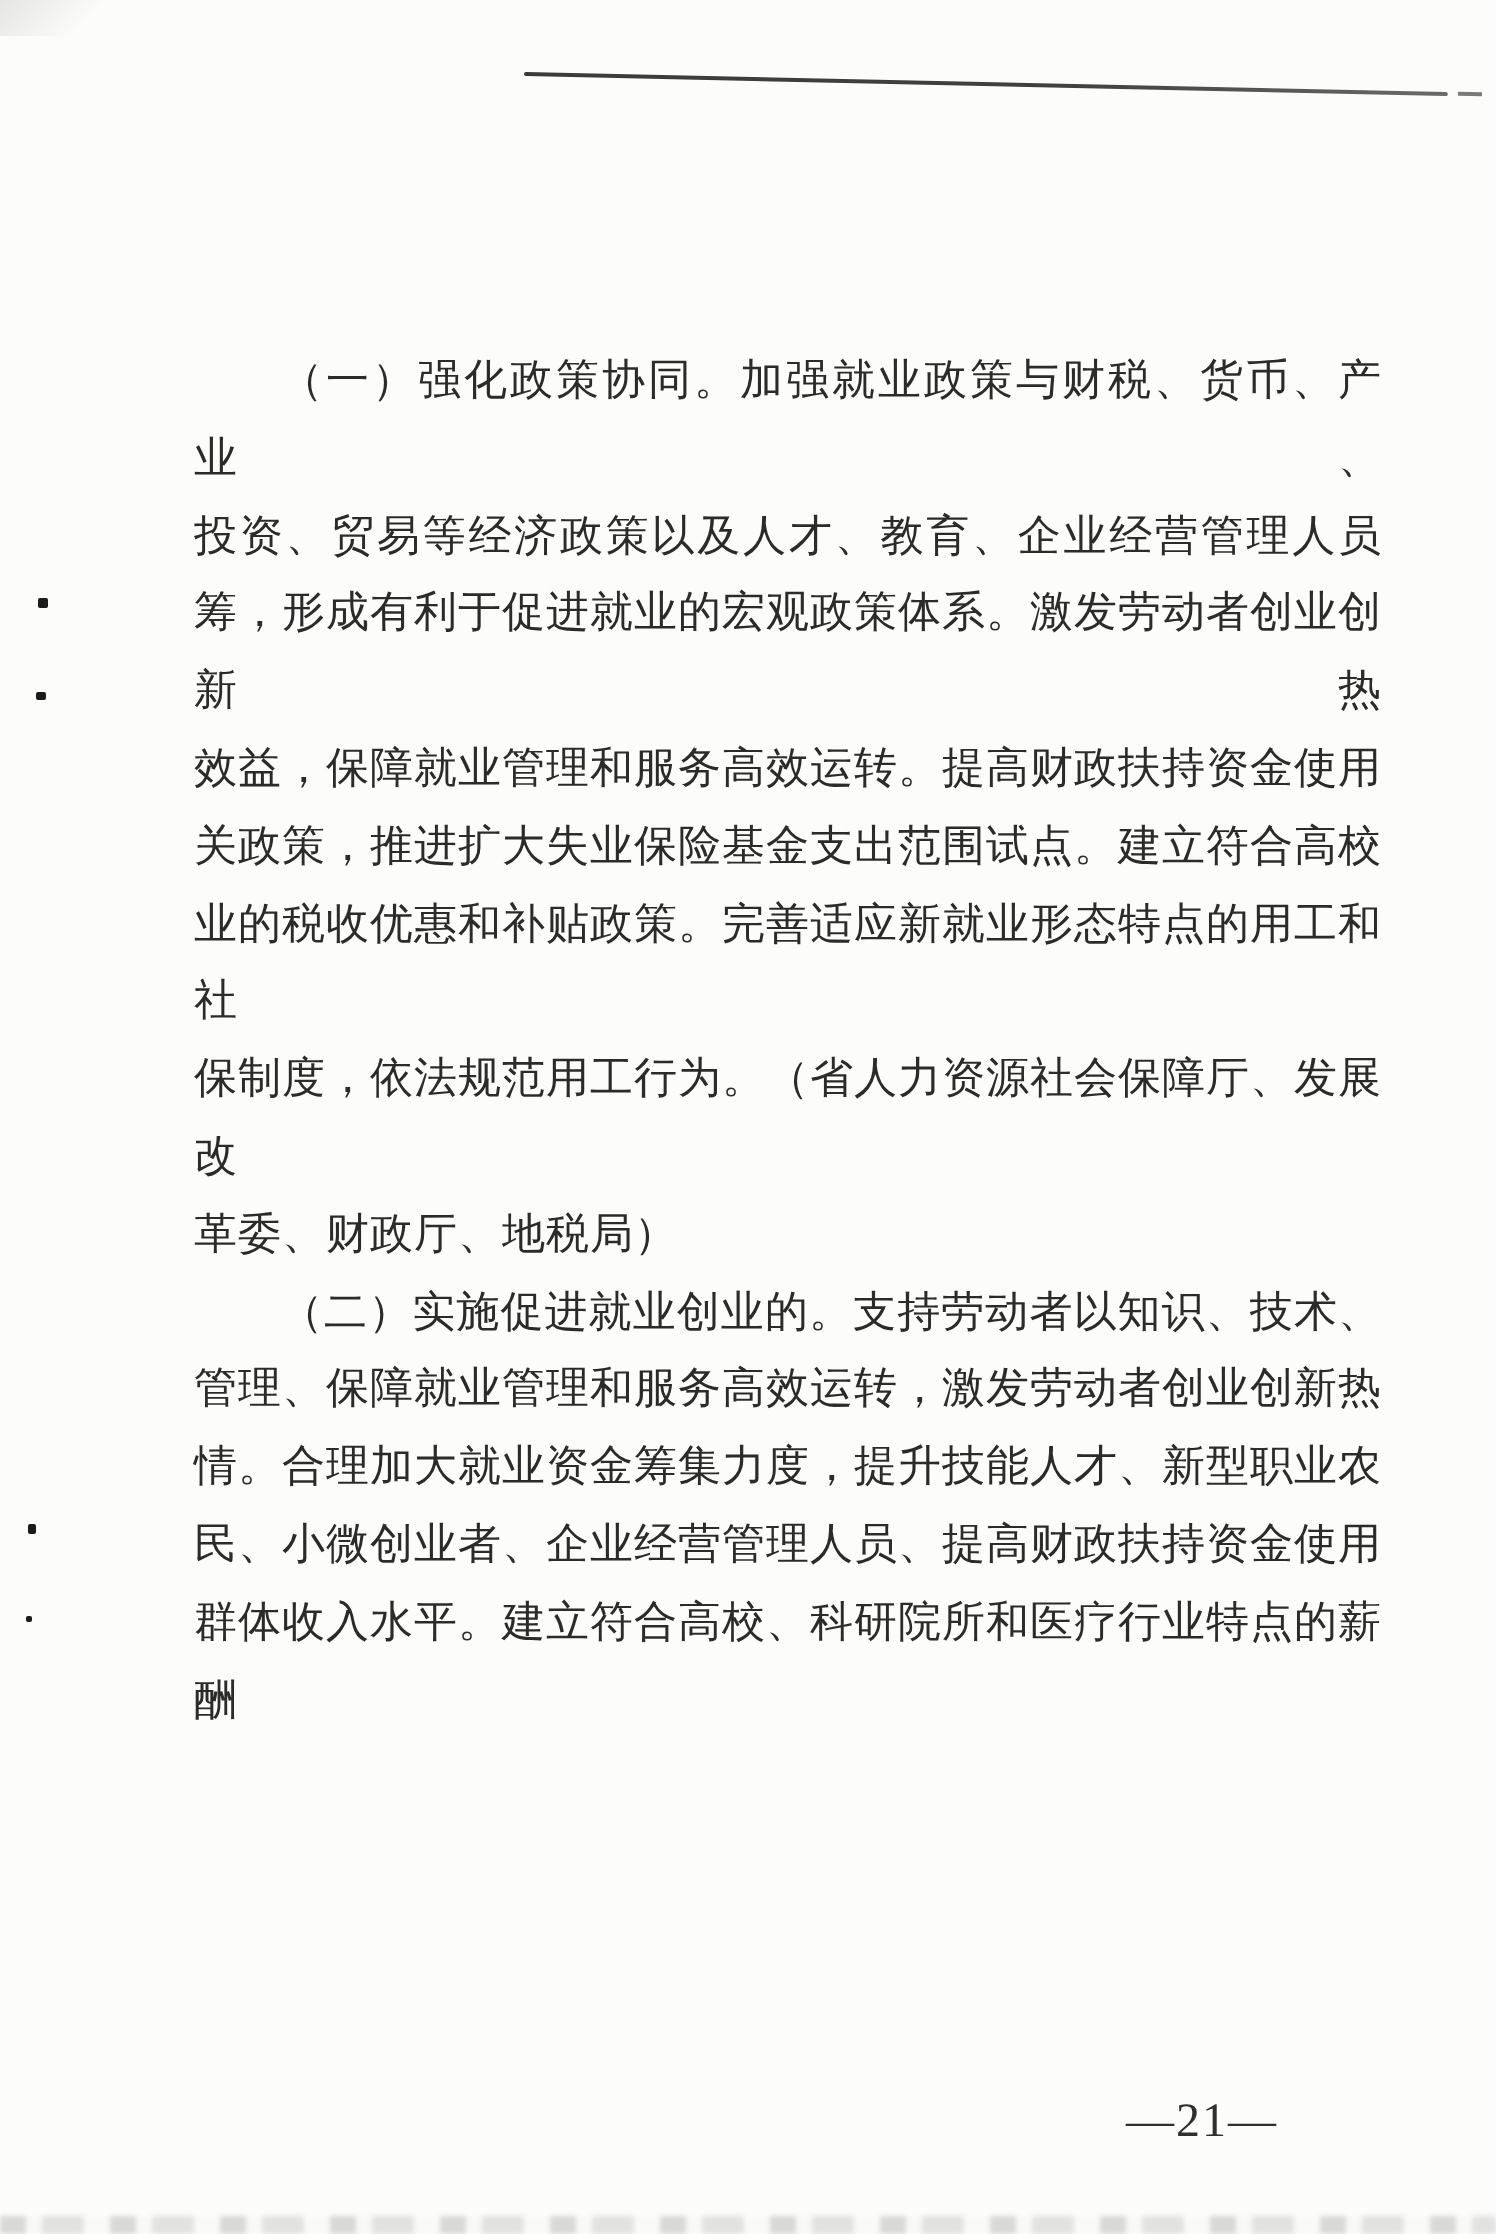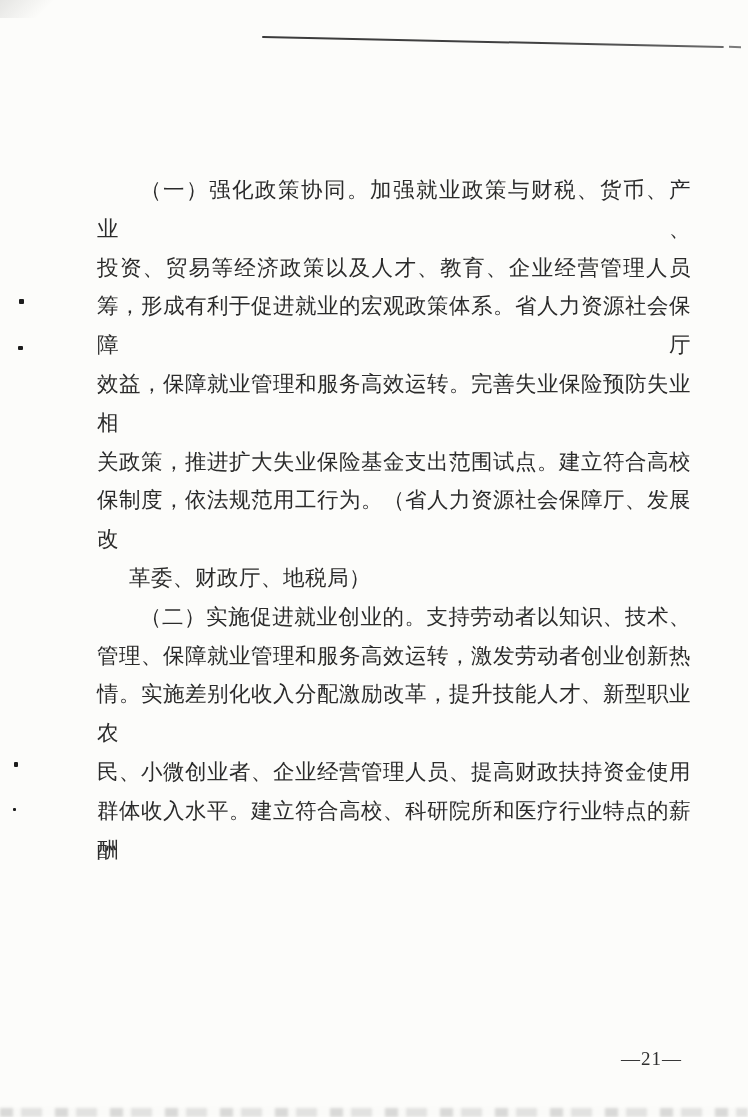--- a/index.html
+++ b/index.html
@@ -62,28 +62,27 @@
     text-align: justify;
     text-align-last: justify;
     letter-spacing: 0.5px;
   }
   .line.indent {
     text-indent: 2em;
   }
   .line.para-end {
     text-align: right;
     text-align-last: left;
-    margin-left: 32px;
   }
   
   .page-number {
     position: absolute;
-    left: 621px;
+    left: 563px;
     top: 1048px;
-    font-size: 19px;
+    font-size: 24px;
     color: #2f2f2f;
     letter-spacing: 1px;
     white-space: nowrap;
   }
   
   .ghost-strip {
     position: absolute;
     left: 0;
     bottom: 0;
     width: 100%;
@@ -120,31 +119,32 @@
   <div class="speck speck-1"></div>
   <div class="speck speck-2"></div>
   <div class="speck speck-3"></div>
   <div class="speck speck-4"></div>
 
   <div class="textblock">
 
     <div>
       <div class="line indent">（一）强化政策协同。加强就业政策与财税、货币、产业、</div>
       <div class="line">投资、贸易等经济政策以及人才、教育、企业经营管理人员</div>
-      <div class="line">筹，形成有利于促进就业的宏观政策体系。省人力资源社会保障厅</div>
-      <div class="line">效益，保障就业管理和服务高效运转。完善失业保险预防失业相</div>
+      <div class="line">筹，形成有利于促进就业的宏观政策体系。激发劳动者创业创新热</div>
+      <div class="line">效益，保障就业管理和服务高效运转。提高财政扶持资金使用</div>
       <div class="line">关政策，推进扩大失业保险基金支出范围试点。建立符合高校</div>
+      <div class="line">业的税收优惠和补贴政策。完善适应新就业形态特点的用工和社</div>
       <div class="line">保制度，依法规范用工行为。（省人力资源社会保障厅、发展改</div>
       <div class="line para-end">革委、财政厅、地税局）</div>
     </div>
 
     <div>
       <div class="line indent">（二）实施促进就业创业的。支持劳动者以知识、技术、</div>
       <div class="line">管理、保障就业管理和服务高效运转，激发劳动者创业创新热</div>
-      <div class="line">情。实施差别化收入分配激励改革，提升技能人才、新型职业农</div>
+      <div class="line">情。合理加大就业资金筹集力度，提升技能人才、新型职业农</div>
       <div class="line">民、小微创业者、企业经营管理人员、提高财政扶持资金使用</div>
       <div class="line">群体收入水平。建立符合高校、科研院所和医疗行业特点的薪酬</div>
 
     </div>
 
   </div>
 
   <div class="page-number">—21—</div>
 
   <div class="ghost-strip"></div>

